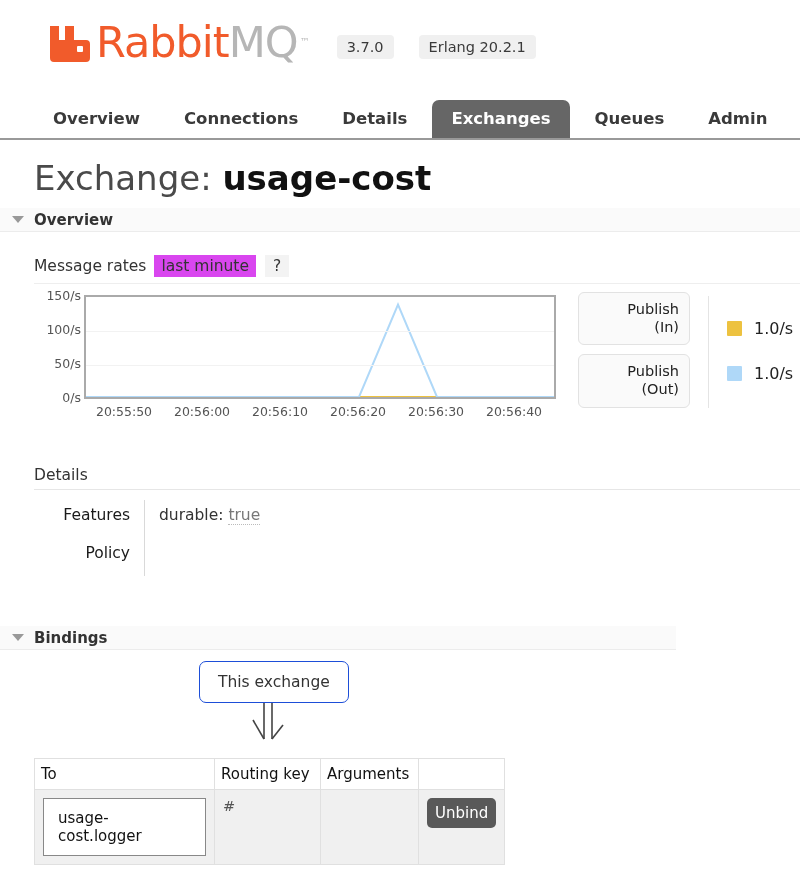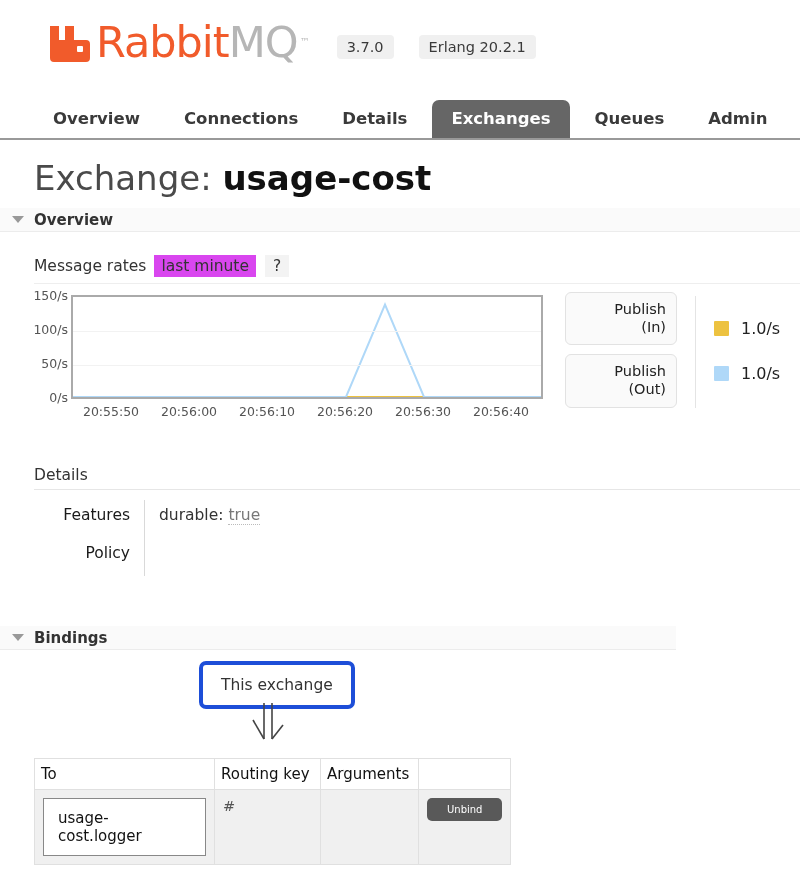--- a/index.html
+++ b/index.html
@@ -63,21 +63,21 @@
     position: absolute; top: 255px; left: 34px; width: 766px;
     display: flex; align-items: center; gap: 0;
     font-size: 15.5px; color: #333;
     border-bottom: 1px solid #eee; padding-bottom: 6px;
   }
   #rates-label { margin-right: 8px; }
   .pill-sel { background: #d946ef; padding: 2px 7px; color: #333; cursor: pointer; }
   .pill-q { background: #f3f3f3; padding: 2px 8px; margin-left: 9px; color: #333; cursor: pointer; }
 
   
-  #chart-area { position: absolute; top: 292px; left: 20px; width: 766px; height: 130px; }
+  #chart-area { position: absolute; top: 292px; left: 33px; width: 766px; height: 130px; }
   #ylabels {
     position: absolute; left: 0; top: 0; width: 48px; height: 110px;
   }
   .ylab {
     position: absolute; right: 0; font-size: 12.5px; color: #545454;
     transform: translateY(-50%); white-space: nowrap;
   }
   #plot {
     position: absolute; left: 51px; top: 3px; width: 472px; height: 104px;
     border: 2px solid #aaa; background: #fff; overflow: hidden;
@@ -113,21 +113,21 @@
     padding: 6px 0 0 0; font-weight: normal;
   }
   .d-sep { width: 1px; background: #d9d9d9; align-self: stretch; margin: 0 14px; }
   .d-val { font-size: 15.5px; color: #333; padding-top: 6px; }
   .d-true { color: #777; border-bottom: 1px dotted #bbb; }
 
   
   #bindings-head { position: absolute; top: 626px; left: 0; width: 676px; }
   #this-exchange {
     position: absolute; top: 661px; left: 199px;
-    border: 4px solid #1d4ed8; border-radius: 7px; background: #fff;
+    border: 1px solid #1d4ed8; border-radius: 7px; background: #fff;
     padding: 11px 18px; font-size: 15.5px; color: #333; cursor: pointer;
   }
   #arrow {
     position: absolute; top: 703px; left: 248px; width: 42px; height: 44px;
   }
   #bind-table {
     position: absolute; top: 758px; left: 34px;
     border-collapse: collapse; font-size: 14.5px;
   }
   #bind-table th {
@@ -139,21 +139,21 @@
     border: 1px solid #e0e0e0; background: #f0f0f0;
     padding: 8px; vertical-align: top; height: 54px;
   }
   .to-box {
     display: inline-block; background: #fff; border: 1px solid #888;
     padding: 10px 14px; font-size: 15px; color: #111; cursor: pointer;
   }
   .rk { color: #555; font-size: 14.5px; }
   .unbind-btn {
     background: #595959; color: #fff; border: none; border-radius: 5px;
-    padding: 6px 20px; font-size: 10px; cursor: pointer;
+    padding: 6px 8px; font-size: 15px; cursor: pointer;
     font-family: "DejaVu Sans", "Liberation Sans", sans-serif;
   }
 </style>
 </head>
 <body>
 
 <div id="header">
   <div class="logo-row">
     <span class="logo-mark">
       <svg width="44" height="40" viewBox="0 0 44 40" xmlns="http://www.w3.org/2000/svg">

